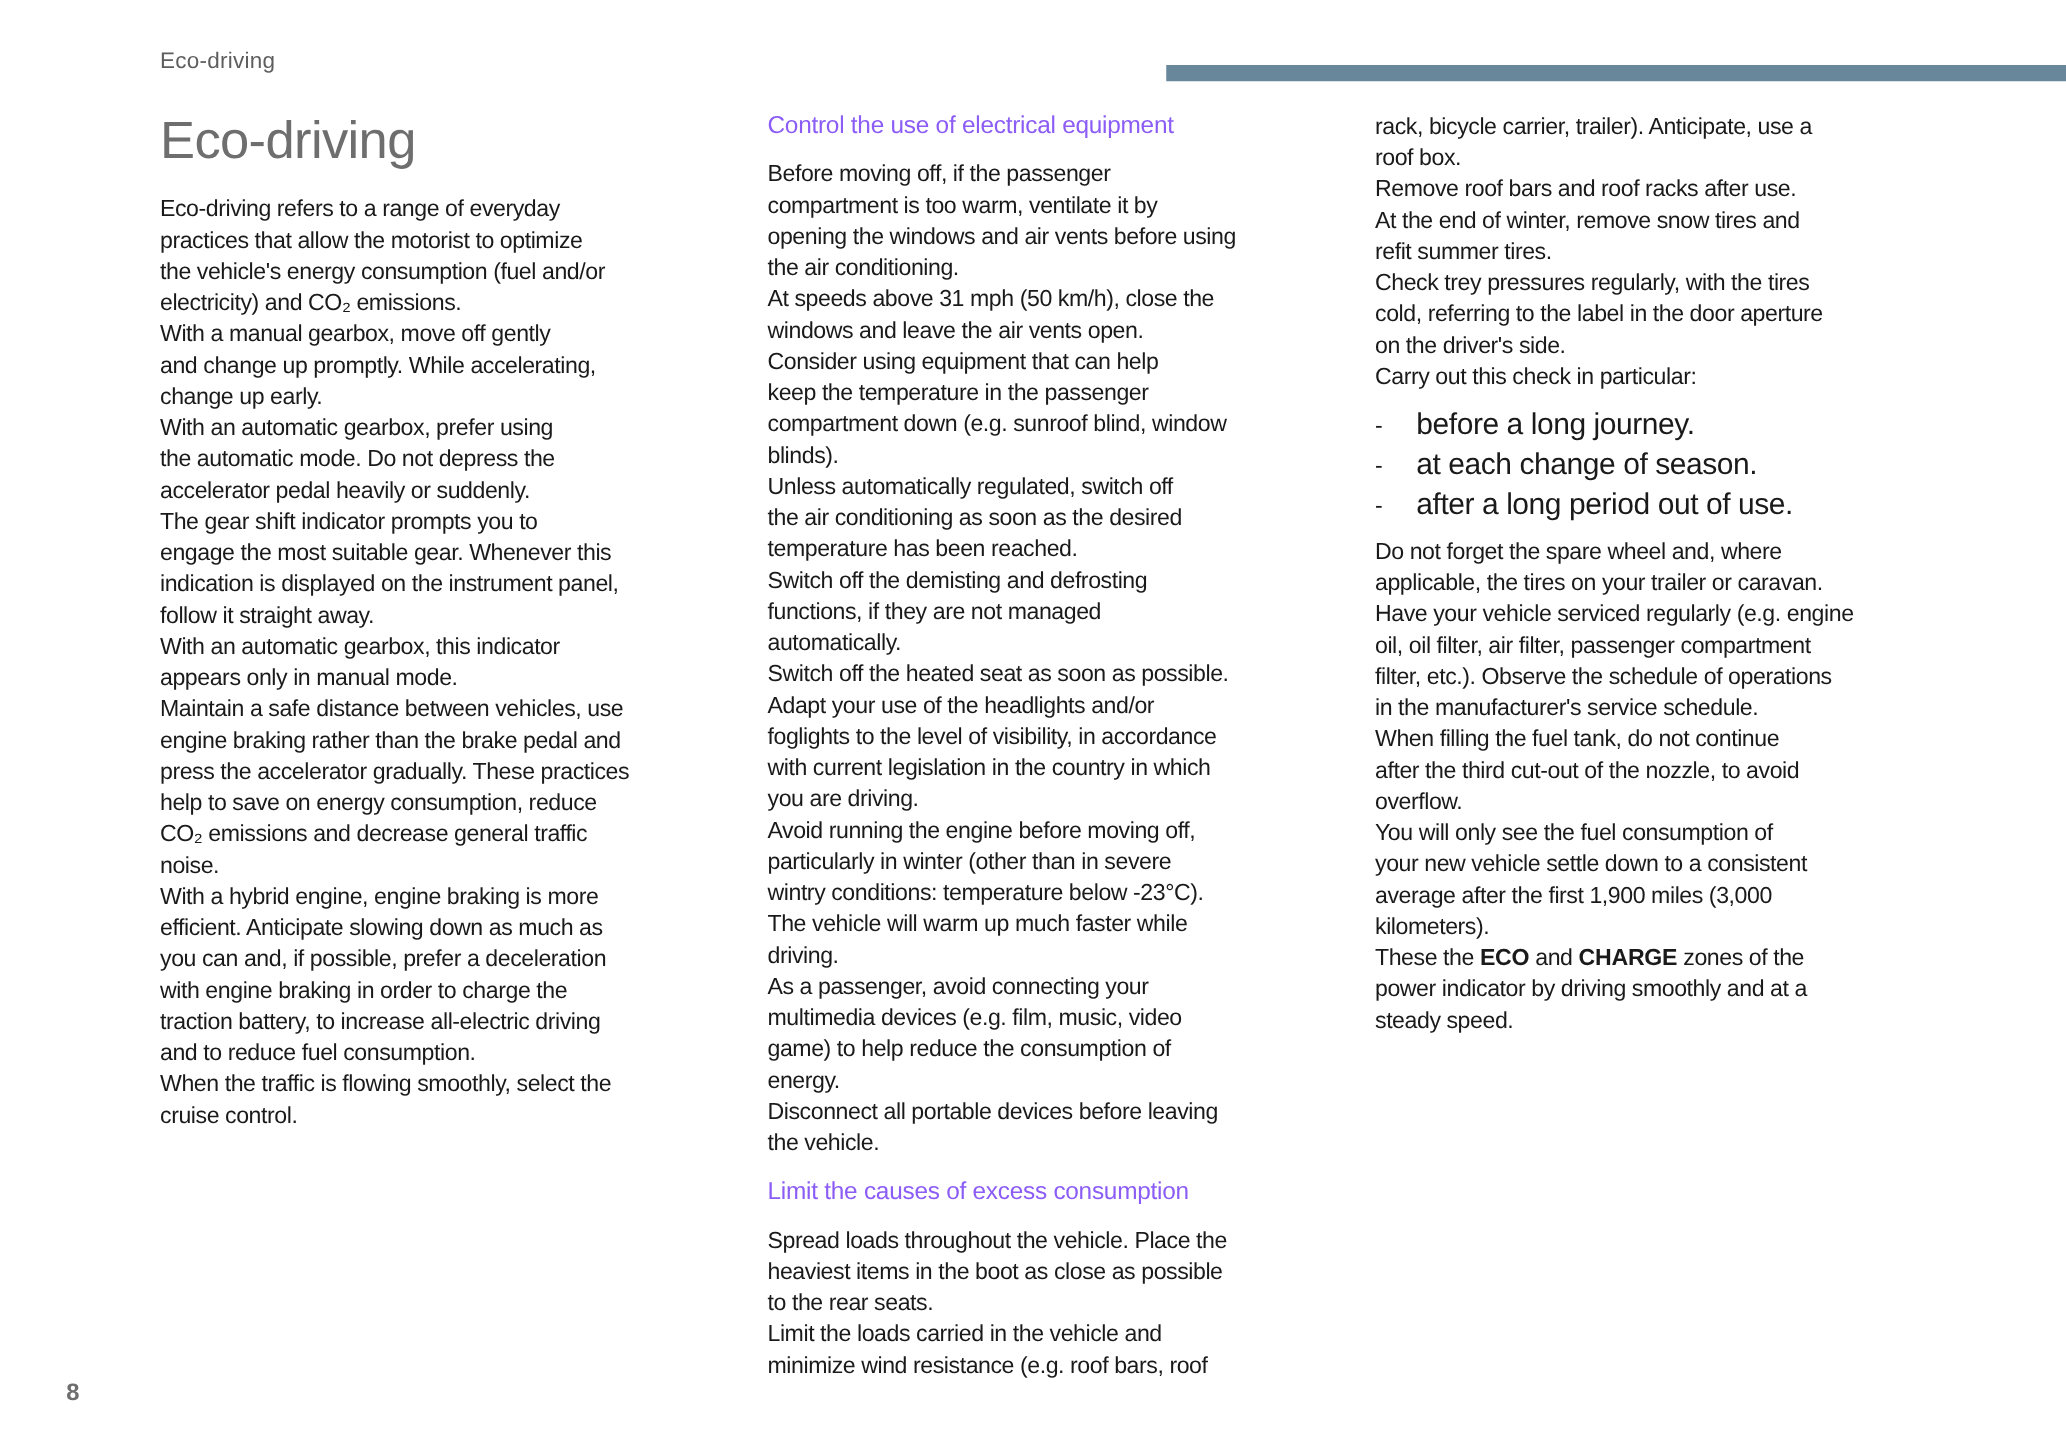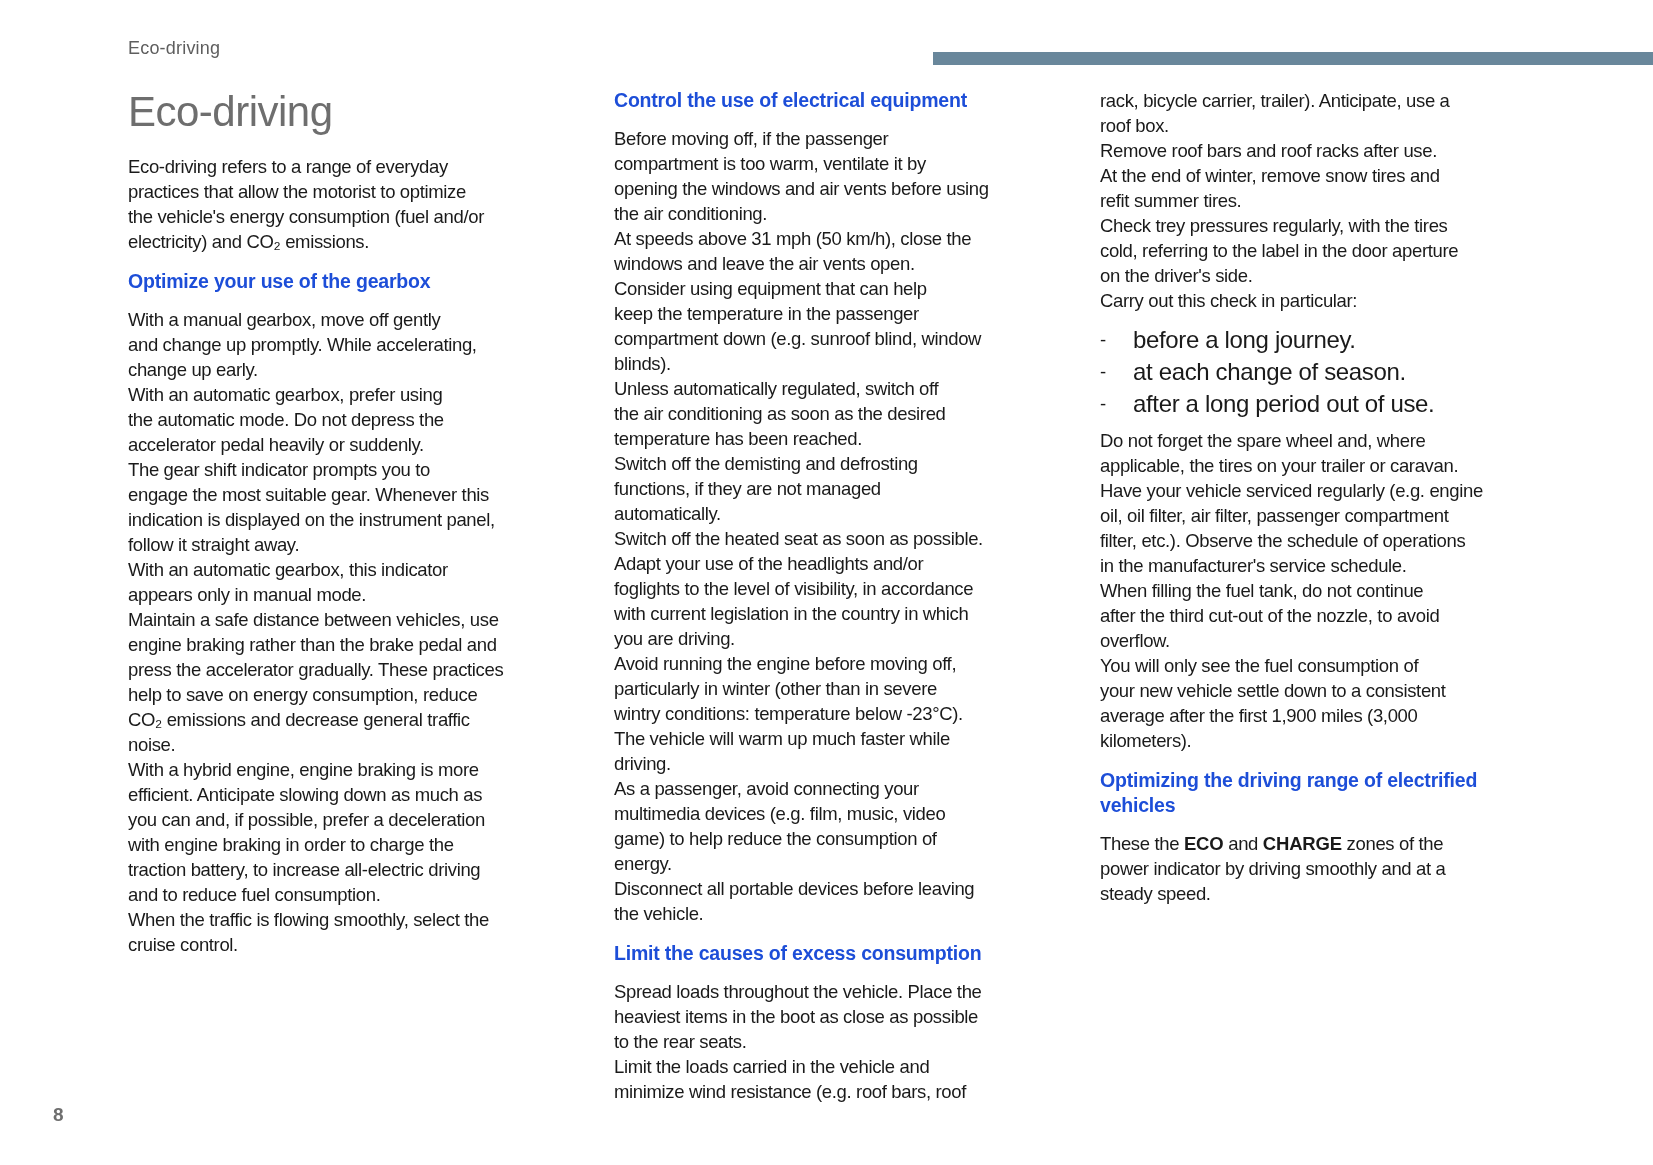--- a/index.html
+++ b/index.html
@@ -19,21 +19,21 @@
   .content {
     position:absolute; left:128px; top:88px;
     display:flex; gap:26px;
   }
   .col { width:460px; flex:none; }
   .page-title {
     font-size:42px; line-height:48px; font-weight:400; color:#6e6e6e;
     margin:0 0 18px 0; letter-spacing:-0.5px; white-space:pre-line;
   }
   .sh {
-    font-size:19.5px; line-height:25px; font-weight:bold; color:#1d4ed8;
+    font-size:19.5px; line-height:25px; font-weight:normal; color:#8b5cf6;
     margin:15px 0 13px 0; letter-spacing:-0.2px; white-space:pre-line;
   }
   .col > .sh:first-child, .col > .t:first-child { margin-top:0; }
   .t {
     font-size:18.5px; line-height:25px; margin:0;
     letter-spacing:-0.35px; white-space:pre-line;
   }
   .t b, .t strong { letter-spacing:-0.2px; }
   .bullets { margin:14px 0 12px 0; }
   .bullet { display:flex; margin:0 0 7px 0; }
@@ -51,21 +51,20 @@
 <div class="accent-bar"></div>
 
 <main class="content">
 
   <section class="col">
     <h1 class="page-title">Eco-driving</h1>
     <p class="t">Eco-driving refers to a range of everyday
 practices that allow the motorist to optimize
 the vehicle's energy consumption (fuel and/or
 electricity) and CO₂ emissions.</p>
-    <h2 class="sh">Optimize your use of the gearbox</h2>
     <p class="t">With a manual gearbox, move off gently
 and change up promptly. While accelerating,
 change up early.
 With an automatic gearbox, prefer using
 the automatic mode. Do not depress the
 accelerator pedal heavily or suddenly.
 The gear shift indicator prompts you to
 engage the most suitable gear. Whenever this
 indication is displayed on the instrument panel,
 follow it straight away.
@@ -159,22 +158,20 @@
 oil, oil filter, air filter, passenger compartment
 filter, etc.). Observe the schedule of operations
 in the manufacturer's service schedule.
 When filling the fuel tank, do not continue
 after the third cut-out of the nozzle, to avoid
 overflow.
 You will only see the fuel consumption of
 your new vehicle settle down to a consistent
 average after the first 1,900 miles (3,000
 kilometers).</p>
-    <h2 class="sh">Optimizing the driving range of electrified
-vehicles</h2>
     <p class="t"><span>These the </span><b>ECO</b><span> and </span><b>CHARGE</b><span> zones of the
 power indicator by driving smoothly and at a
 steady speed.</span></p>
   </section>
 
 </main>
 
 <div class="page-number">8</div>
 
 </body></html>

